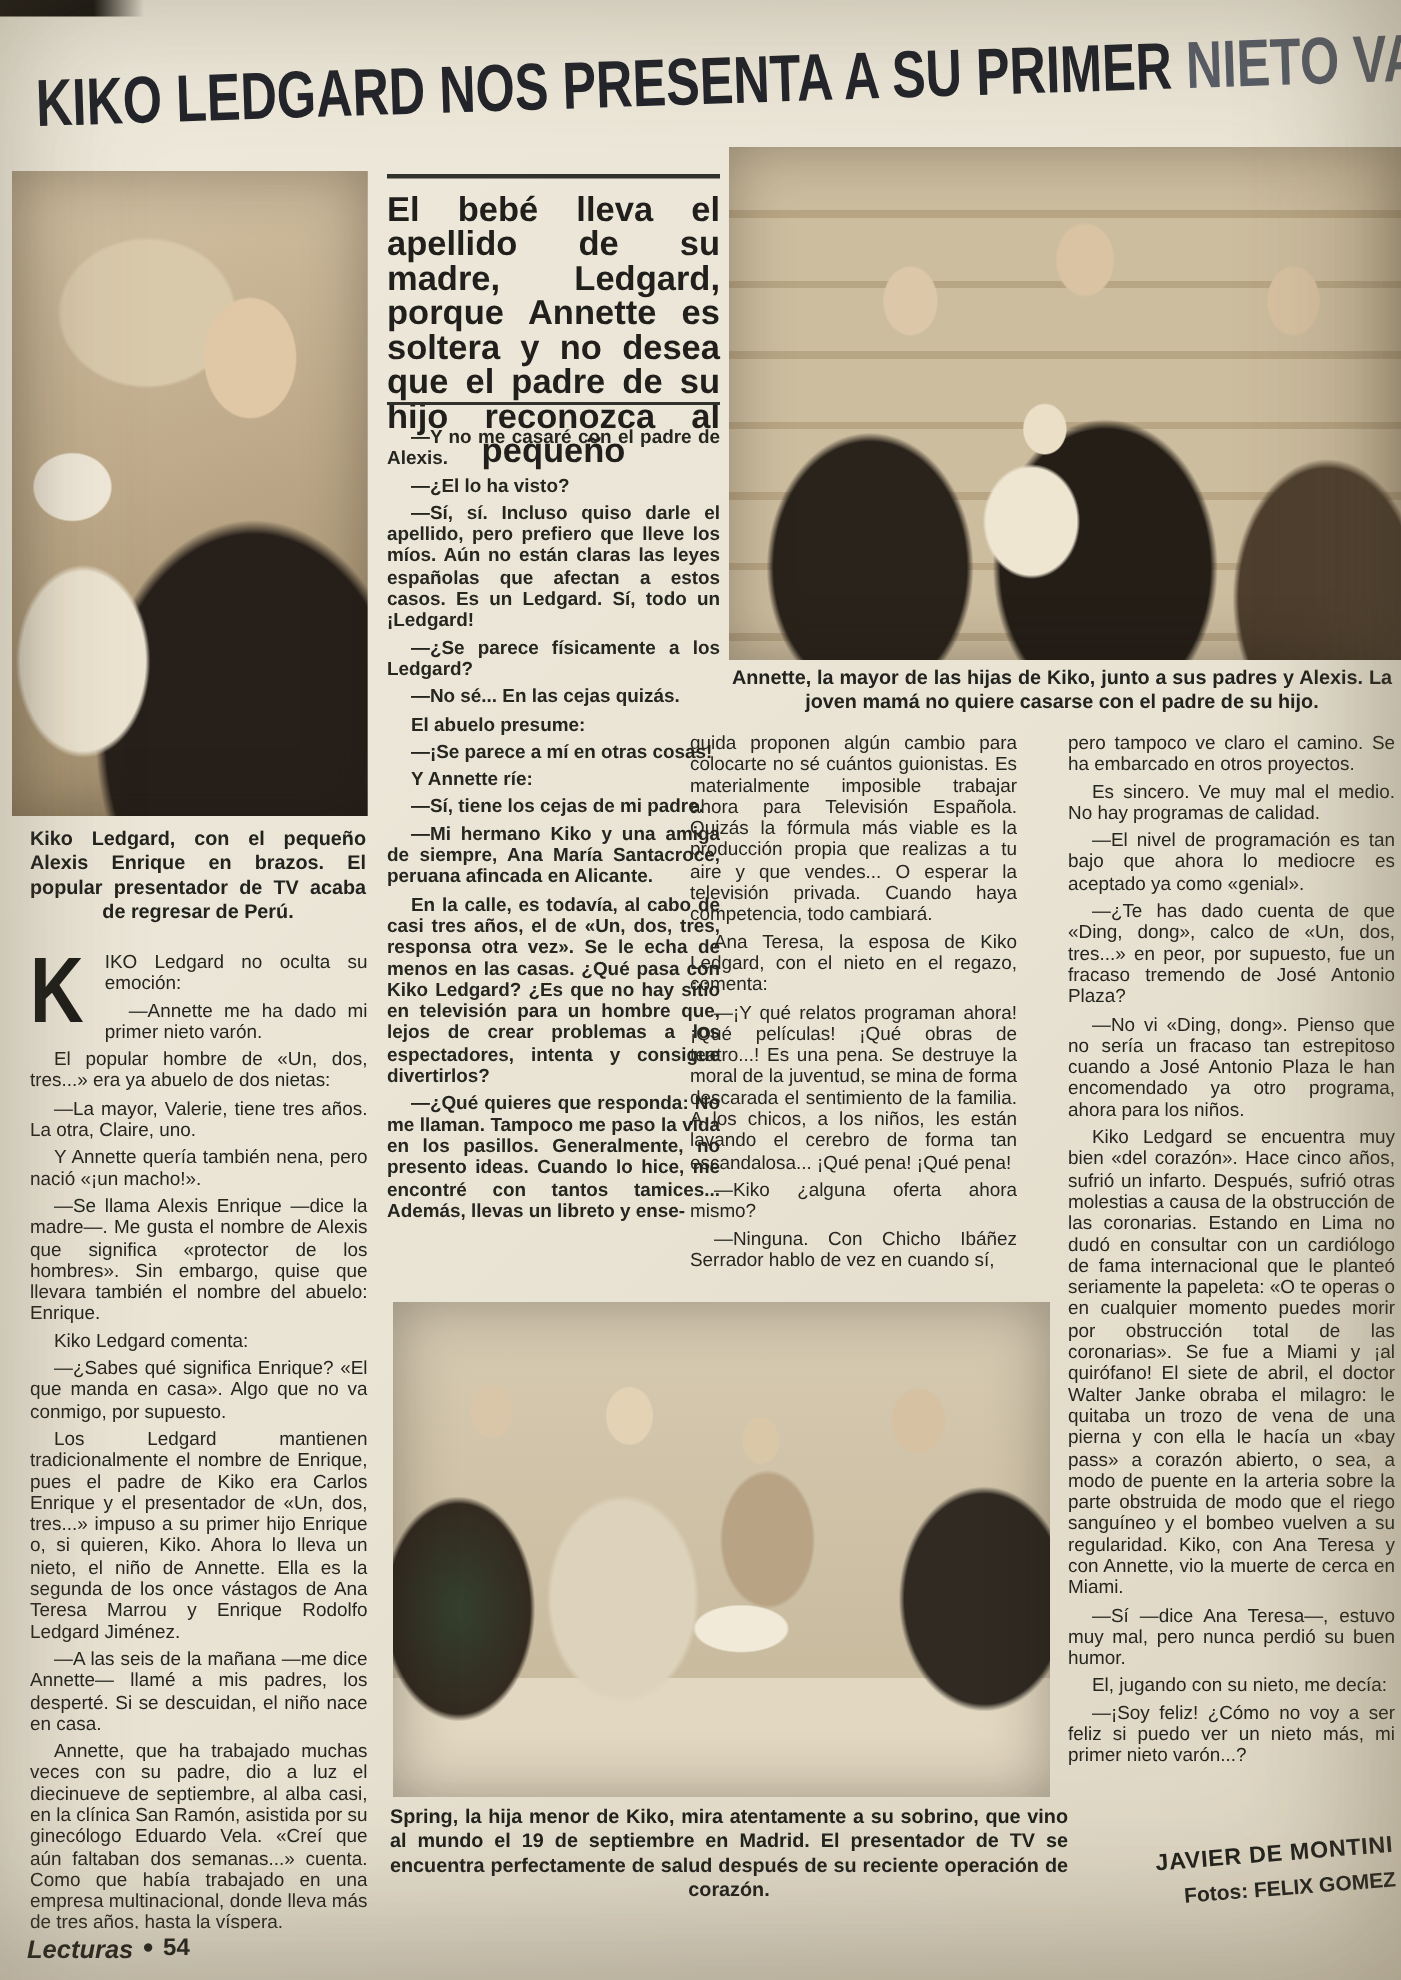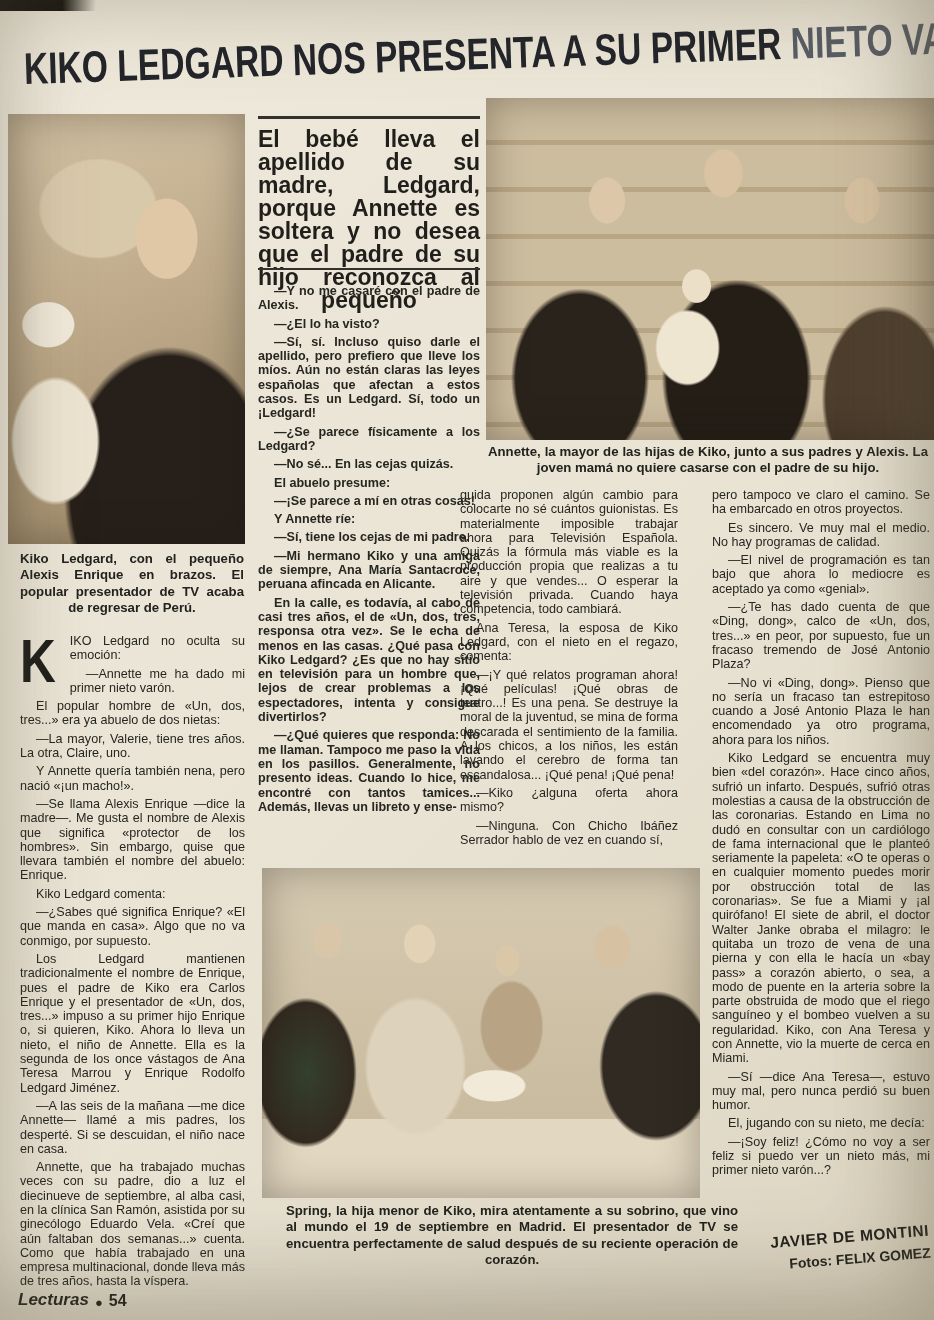--- a/index.html
+++ b/index.html
@@ -70,21 +70,21 @@
       radial-gradient(ellipse 95px 125px at 90% 60%, #302a22 56%, rgba(48,42,34,0) 60%),
       linear-gradient(0deg,#e2d7c0 0 24%, rgba(226,215,192,0) 24%),
       linear-gradient(#d6cab2,#c4b698);
   }
   .caption{
     position:absolute;font-weight:bold;font-size:13.2px;line-height:1.24;
     text-align:justify;text-align-last:center;color:#22221e;
   }
   .cap1{left:20px;top:551px;width:224px;}
   .cap2{left:488px;top:444px;width:440px;}
-  .cap3{left:260px;top:1203px;width:452px;margin-left:26px;}
+  .cap3{left:260px;top:1203px;width:452px;}
   .rule{position:absolute;background:#32322c;height:3px;}
   .rule-top{left:258px;top:116px;width:222px;}
   .rule-bot{left:258px;top:268px;width:222px;height:2px;}
   .standfirst{
     position:absolute;left:258px;top:128px;width:222px;
     font-weight:bold;font-size:23px;line-height:23px;
     text-align:justify;text-align-last:center;color:#201f1b;
   }
   .body-col{
     position:absolute;overflow:hidden;
@@ -101,21 +101,21 @@
     padding:2px 5px 0 0;color:#1e1e1a;transform:scaleX(.8);transform-origin:left top;
   }
   .credits{
     position:absolute;left:688px;top:1231px;width:242px;
     text-align:right;transform:rotate(-4.5deg);font-weight:bold;color:#22221e;
   }
   .credit-author{font-size:15.5px;letter-spacing:.5px;}
   .credit-photo{font-size:14px;margin-top:5px;}
   .footer{
     position:absolute;left:18px;top:1290px;font-weight:bold;font-size:16px;color:#1f1f1b;
-    display:flex;align-items:flex-end;gap:6px;
+    display:flex;align-items:flex-start;gap:6px;
   }
   .footer .mag{font-style:italic;font-size:17px;}
   .footer .dot{font-size:13px;}
 </style>
 </head>
 <body>
 
 <div class="page">
 
   <div class="scan-corner"></div>

